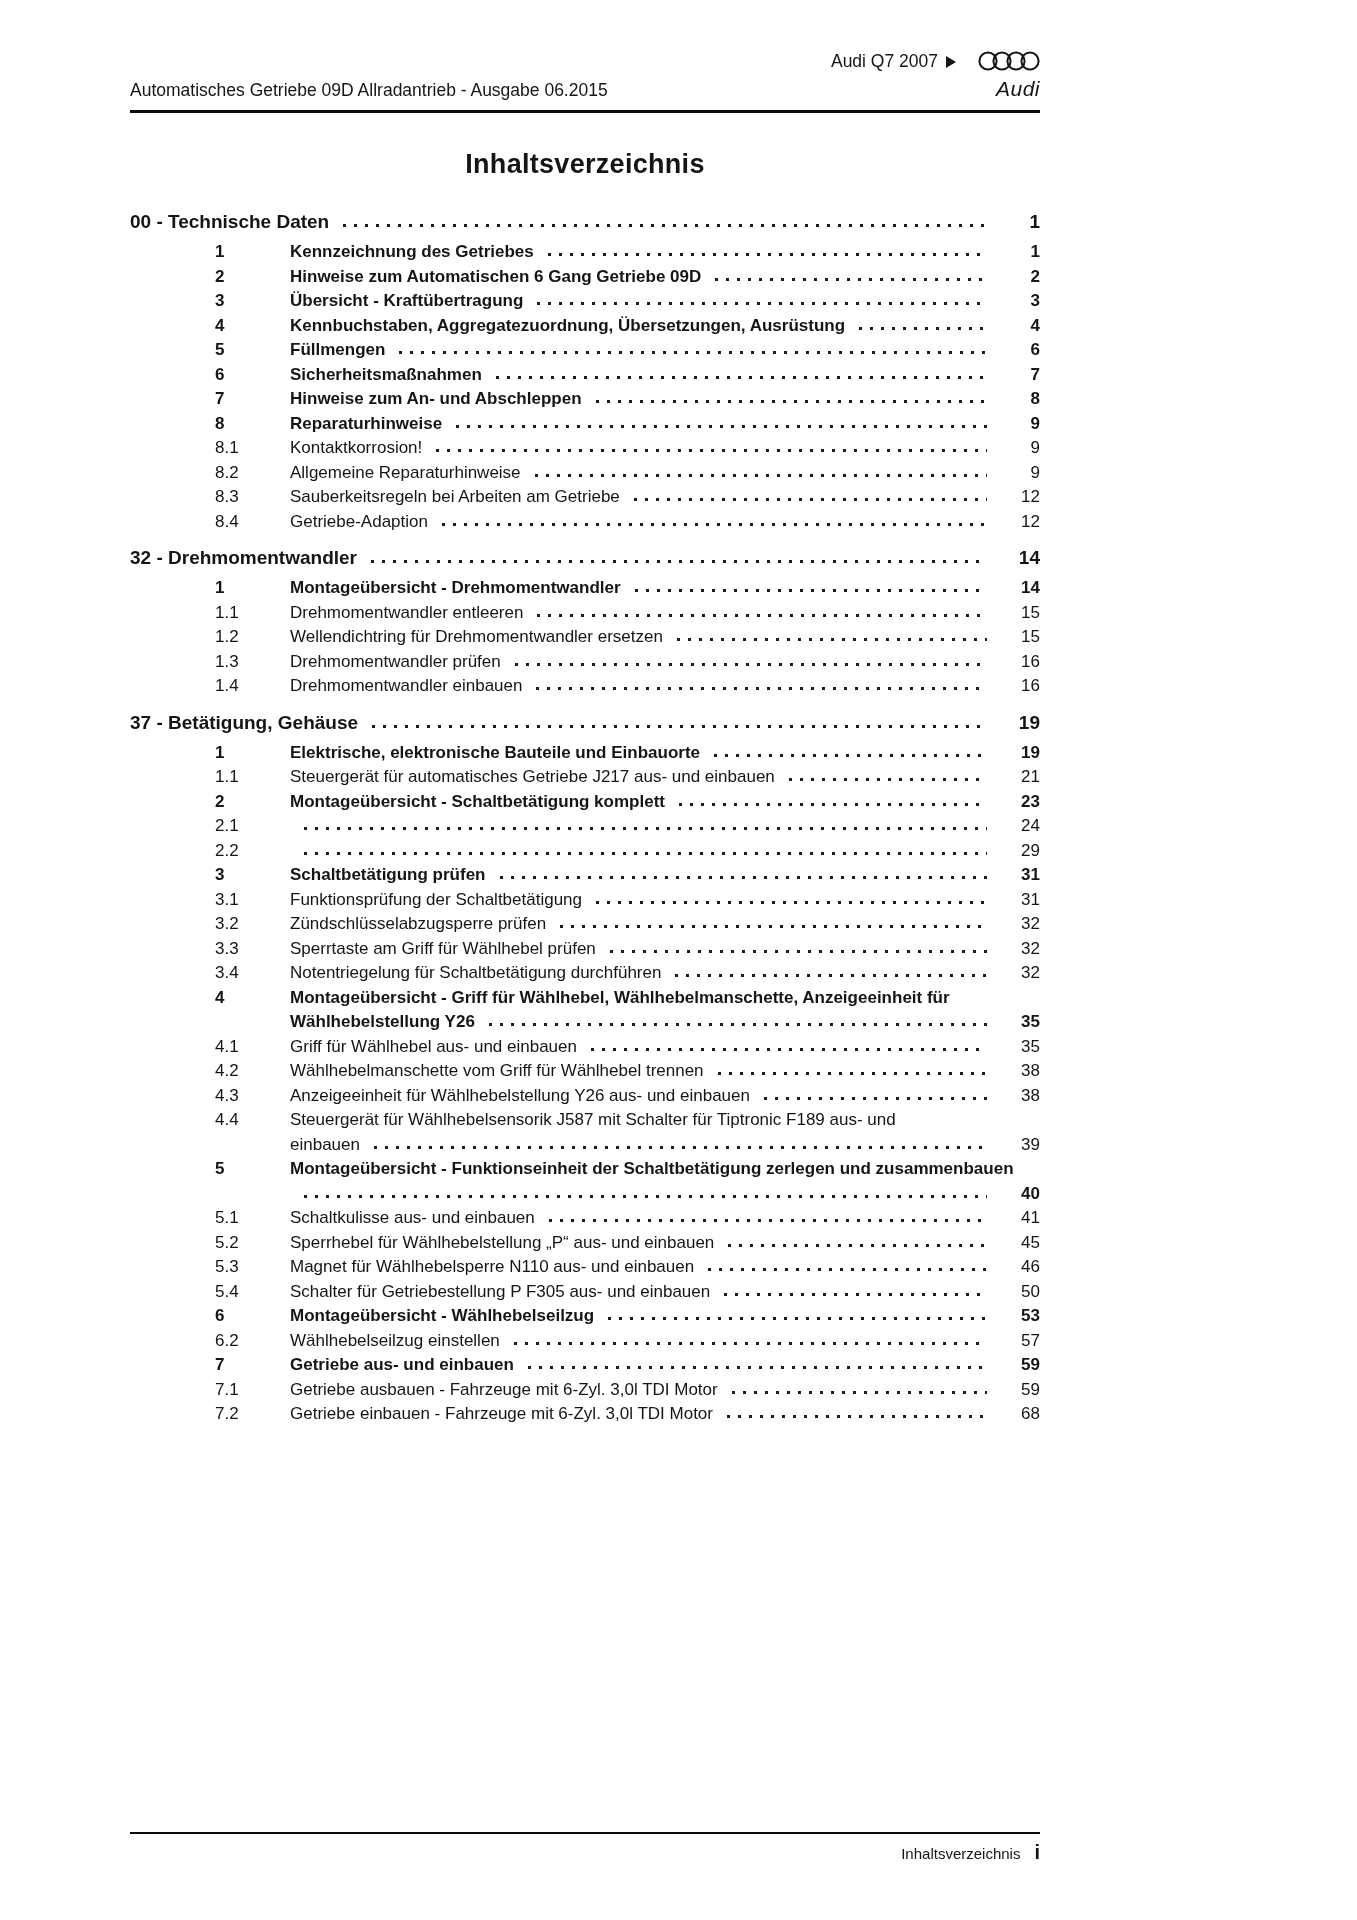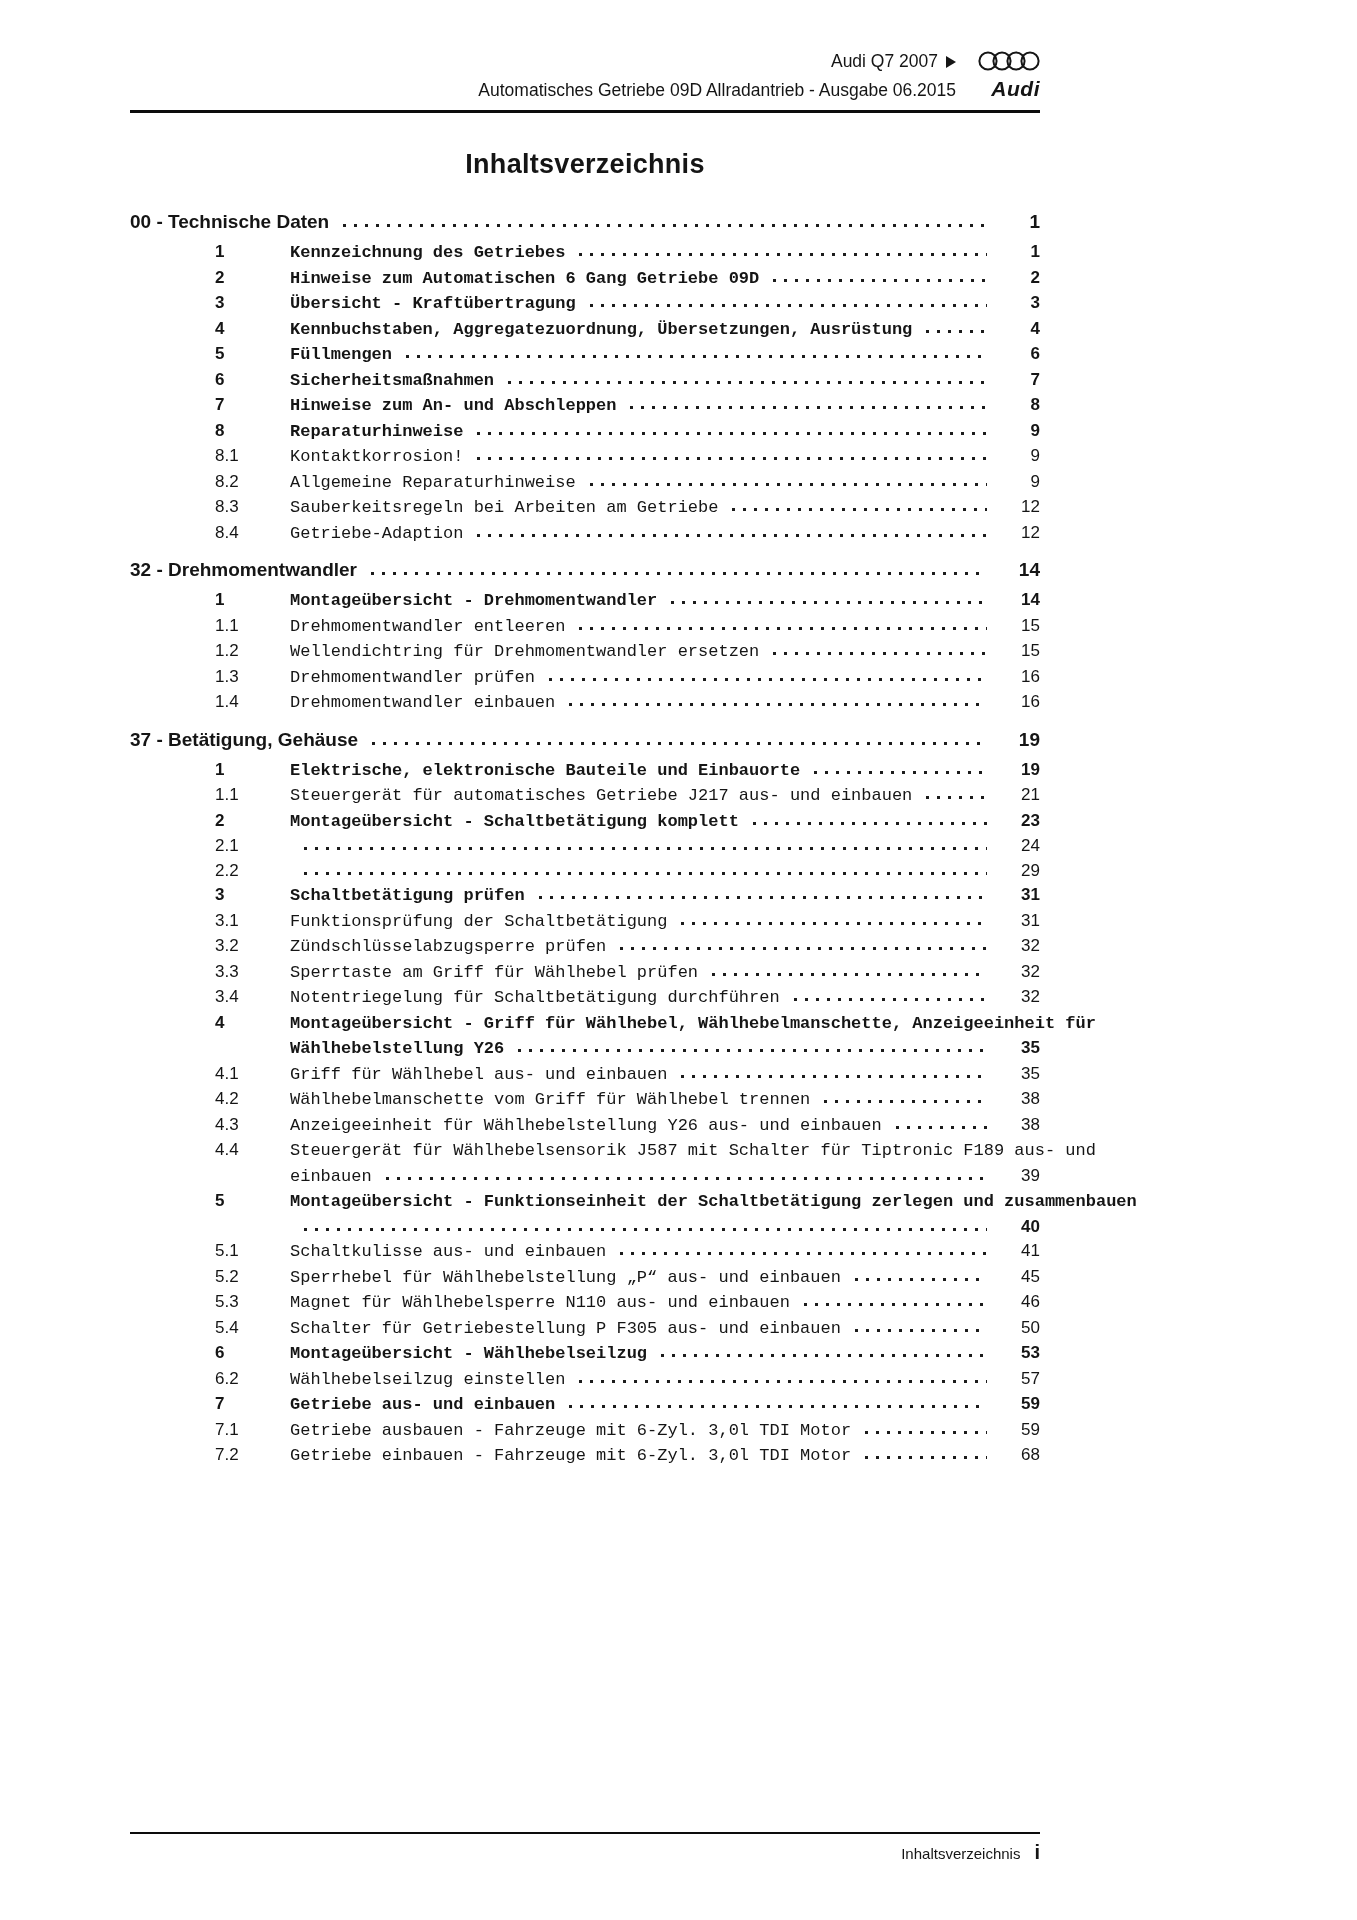--- a/index.html
+++ b/index.html
@@ -18,39 +18,39 @@
     column-gap:22px; row-gap:5px; align-items:end;
   }
   .model-line { text-align:right; font-size:17.5px; white-space:nowrap; display:flex; justify-content:flex-end; align-items:center; gap:8px; }
   .arrow-icon {
     display:inline-block; width:0; height:0;
     border-left:10px solid #151515;
     border-top:6px solid transparent;
     border-bottom:6px solid transparent;
   }
   .rings { justify-self:end; display:block; }
-  .subtitle { text-align:right; font-size:17.5px; white-space:nowrap; }
-  .brand { justify-self:end; font-size:21px; font-weight:bold; font-style:italic; letter-spacing:0.5px; }
+  .subtitle { text-align:left; font-size:17.5px; white-space:nowrap; }
+  .brand { justify-self:end; font-size:21px; font-weight:normal; font-style:italic; letter-spacing:0.5px; }
   .header-rule { margin-top:9px; border-bottom:3px solid #0c0c0c; }
 
   
   .page-title { text-align:center; font-size:27px; margin:36px 0 28px; letter-spacing:0.3px; }
 
   
   .toc-section { margin-top:10px; }
   .toc-section-header {
     display:flex; align-items:baseline;
     font-size:19px; font-weight:bold; line-height:27px; margin-bottom:5px;
   }
   .section-title { white-space:nowrap; flex:0 0 auto; }
   .toc-items { padding-left:85px; }
   .toc-row { display:flex; align-items:baseline; font-size:17px; line-height:24.5px; }
   .toc-row.bold { font-weight:bold; }
   .toc-row .num { flex:0 0 75px; }
-  .toc-row .label { white-space:nowrap; flex:0 0 auto;font-family:Liberation Mono, monospace; }
+  .toc-row .label { white-space:nowrap; flex:0 0 auto; }
   .leader {
     flex:1 1 auto; height:5px; margin:0 7px 0 10px;
     background-image:radial-gradient(circle, #1c1c1c 1.5px, rgba(0,0,0,0) 1.9px);
     background-size:11px 5px; background-repeat:repeat-x; background-position:0 100%;
     min-width:14px;
   }
   .page-num { flex:0 0 46px; text-align:right; white-space:nowrap; }
 
   
   .doc-footer { position:absolute; left:130px; top:1832px; width:910px; }

